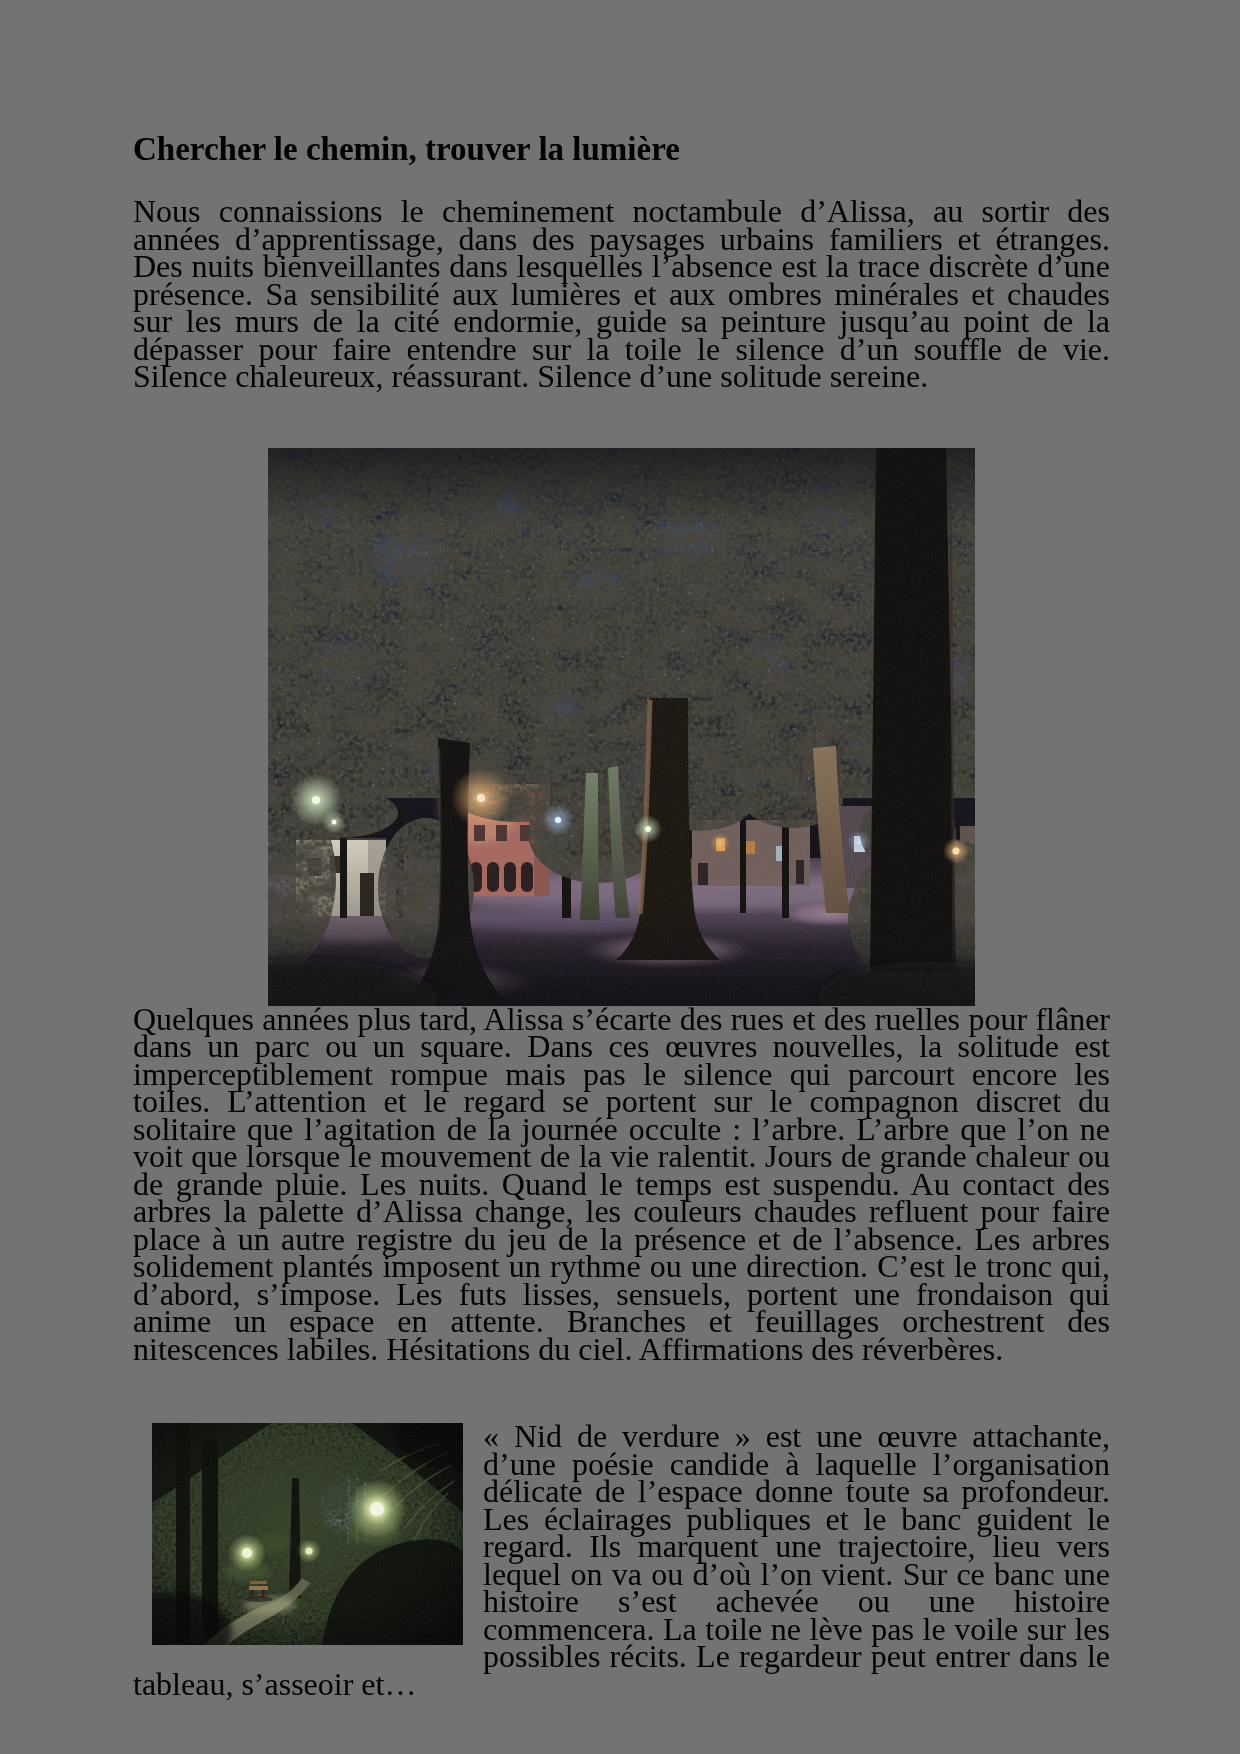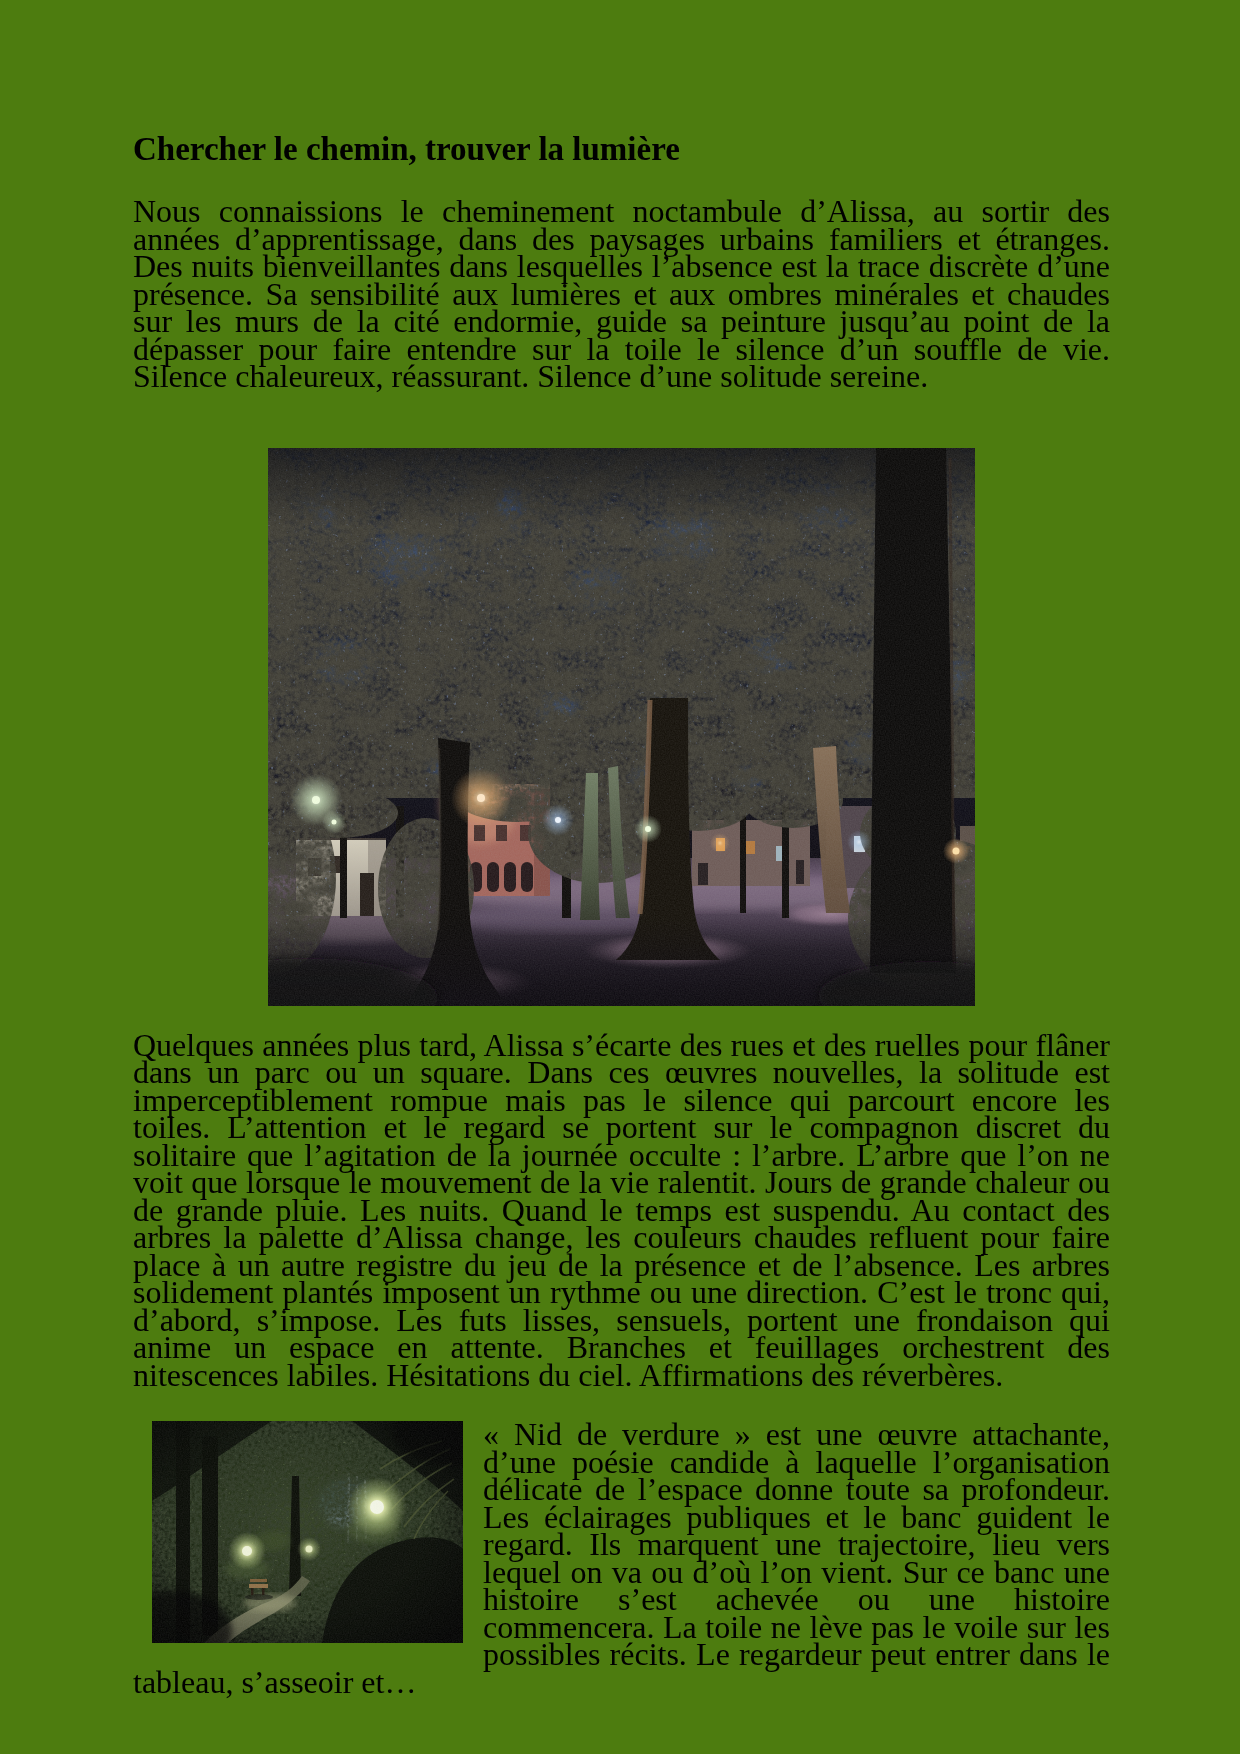--- a/index.html
+++ b/index.html
@@ -1,24 +1,24 @@
 <!DOCTYPE html>
 <html lang="fr"><head>
 <meta charset="utf-8">
 <style>
   html,body{margin:0;padding:0;background:#ffffff;}
-  .page{position:relative;width:1240px;height:1754px;background:#4d7c0f;overflow:hidden;
+  .page{position:relative;width:1240px;height:1754px;background:#737373;overflow:hidden;
         font-family:"Liberation Serif","DejaVu Serif",serif;color:#000;}
   .content{position:absolute;left:133px;top:0;width:977px;}
   .title{font-size:33px;line-height:38px;font-weight:bold;margin:130px 0 30px 0;letter-spacing:0;}
   .body{font-size:32px;line-height:27.5px;text-align:justify;margin:0;}
   .fig-large{margin:57px 0 0 135px;width:707px;height:558px;padding:0;}
   .fig-large svg{display:block;}
-  .para2{margin-top:26px;}
-  .para3-block{margin-top:32px;}
+  .para2{}
+  .para3-block{margin-top:60px;}
   .para3-block::after{content:"";display:block;clear:both;}
   .fig-small{float:left;width:311px;height:222px;margin:0 20px 8px 19px;padding:0;}
   .fig-small svg{display:block;}
 </style>
 </head>
 <body>
 
 <div class="page">
   <div class="content">
 

